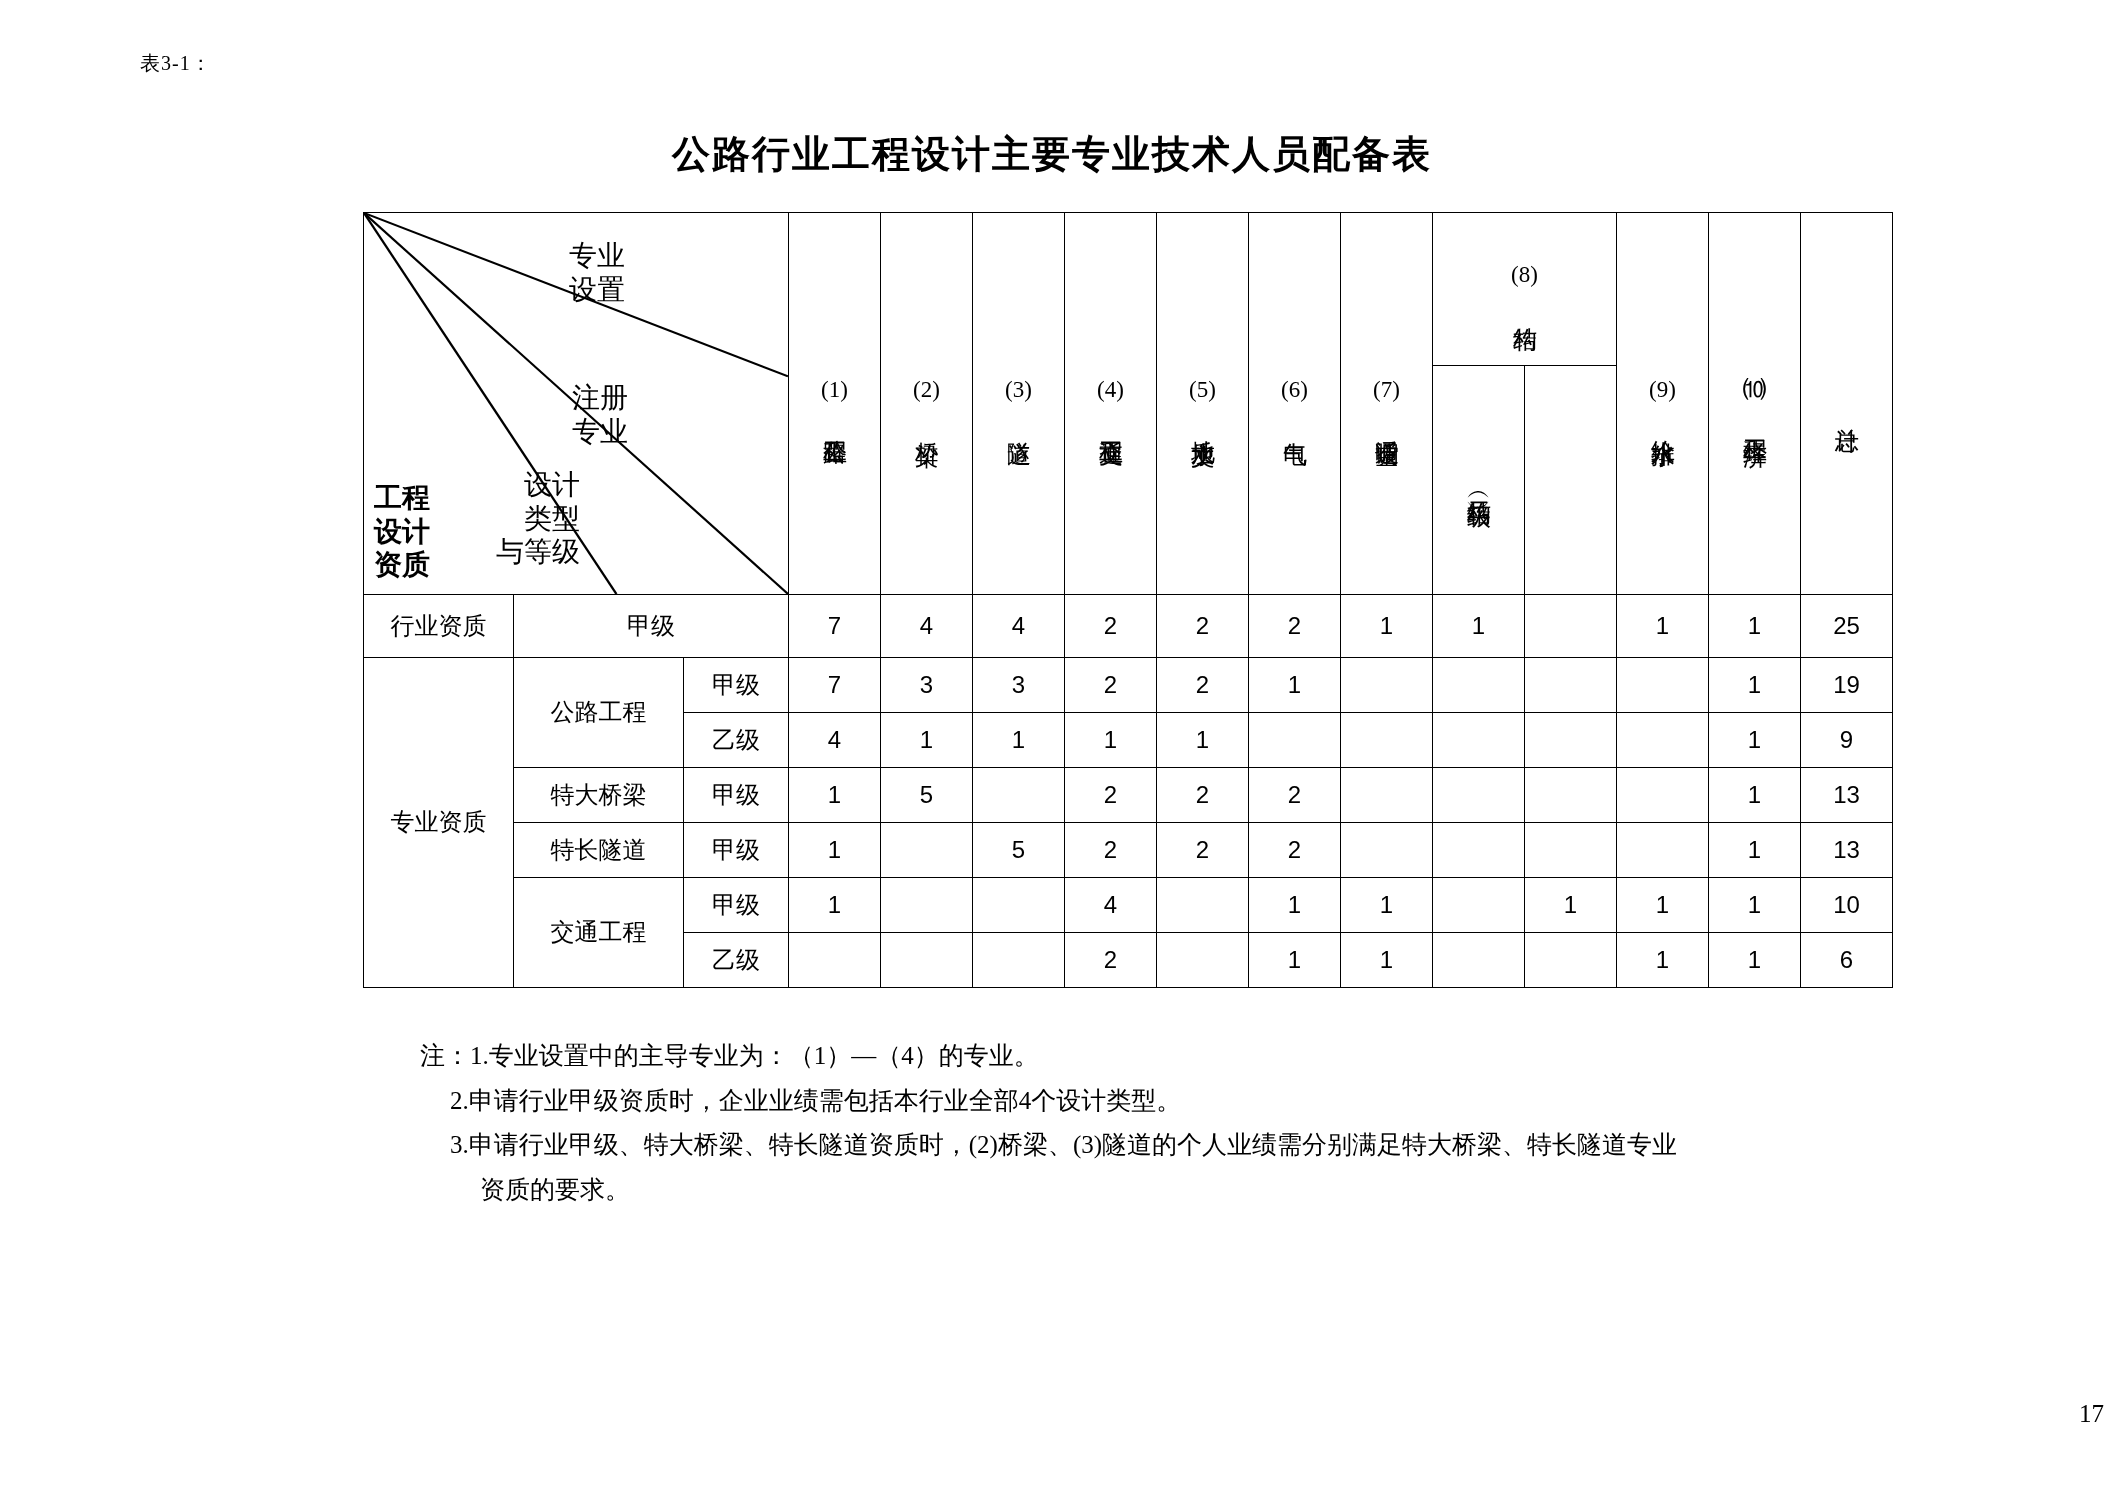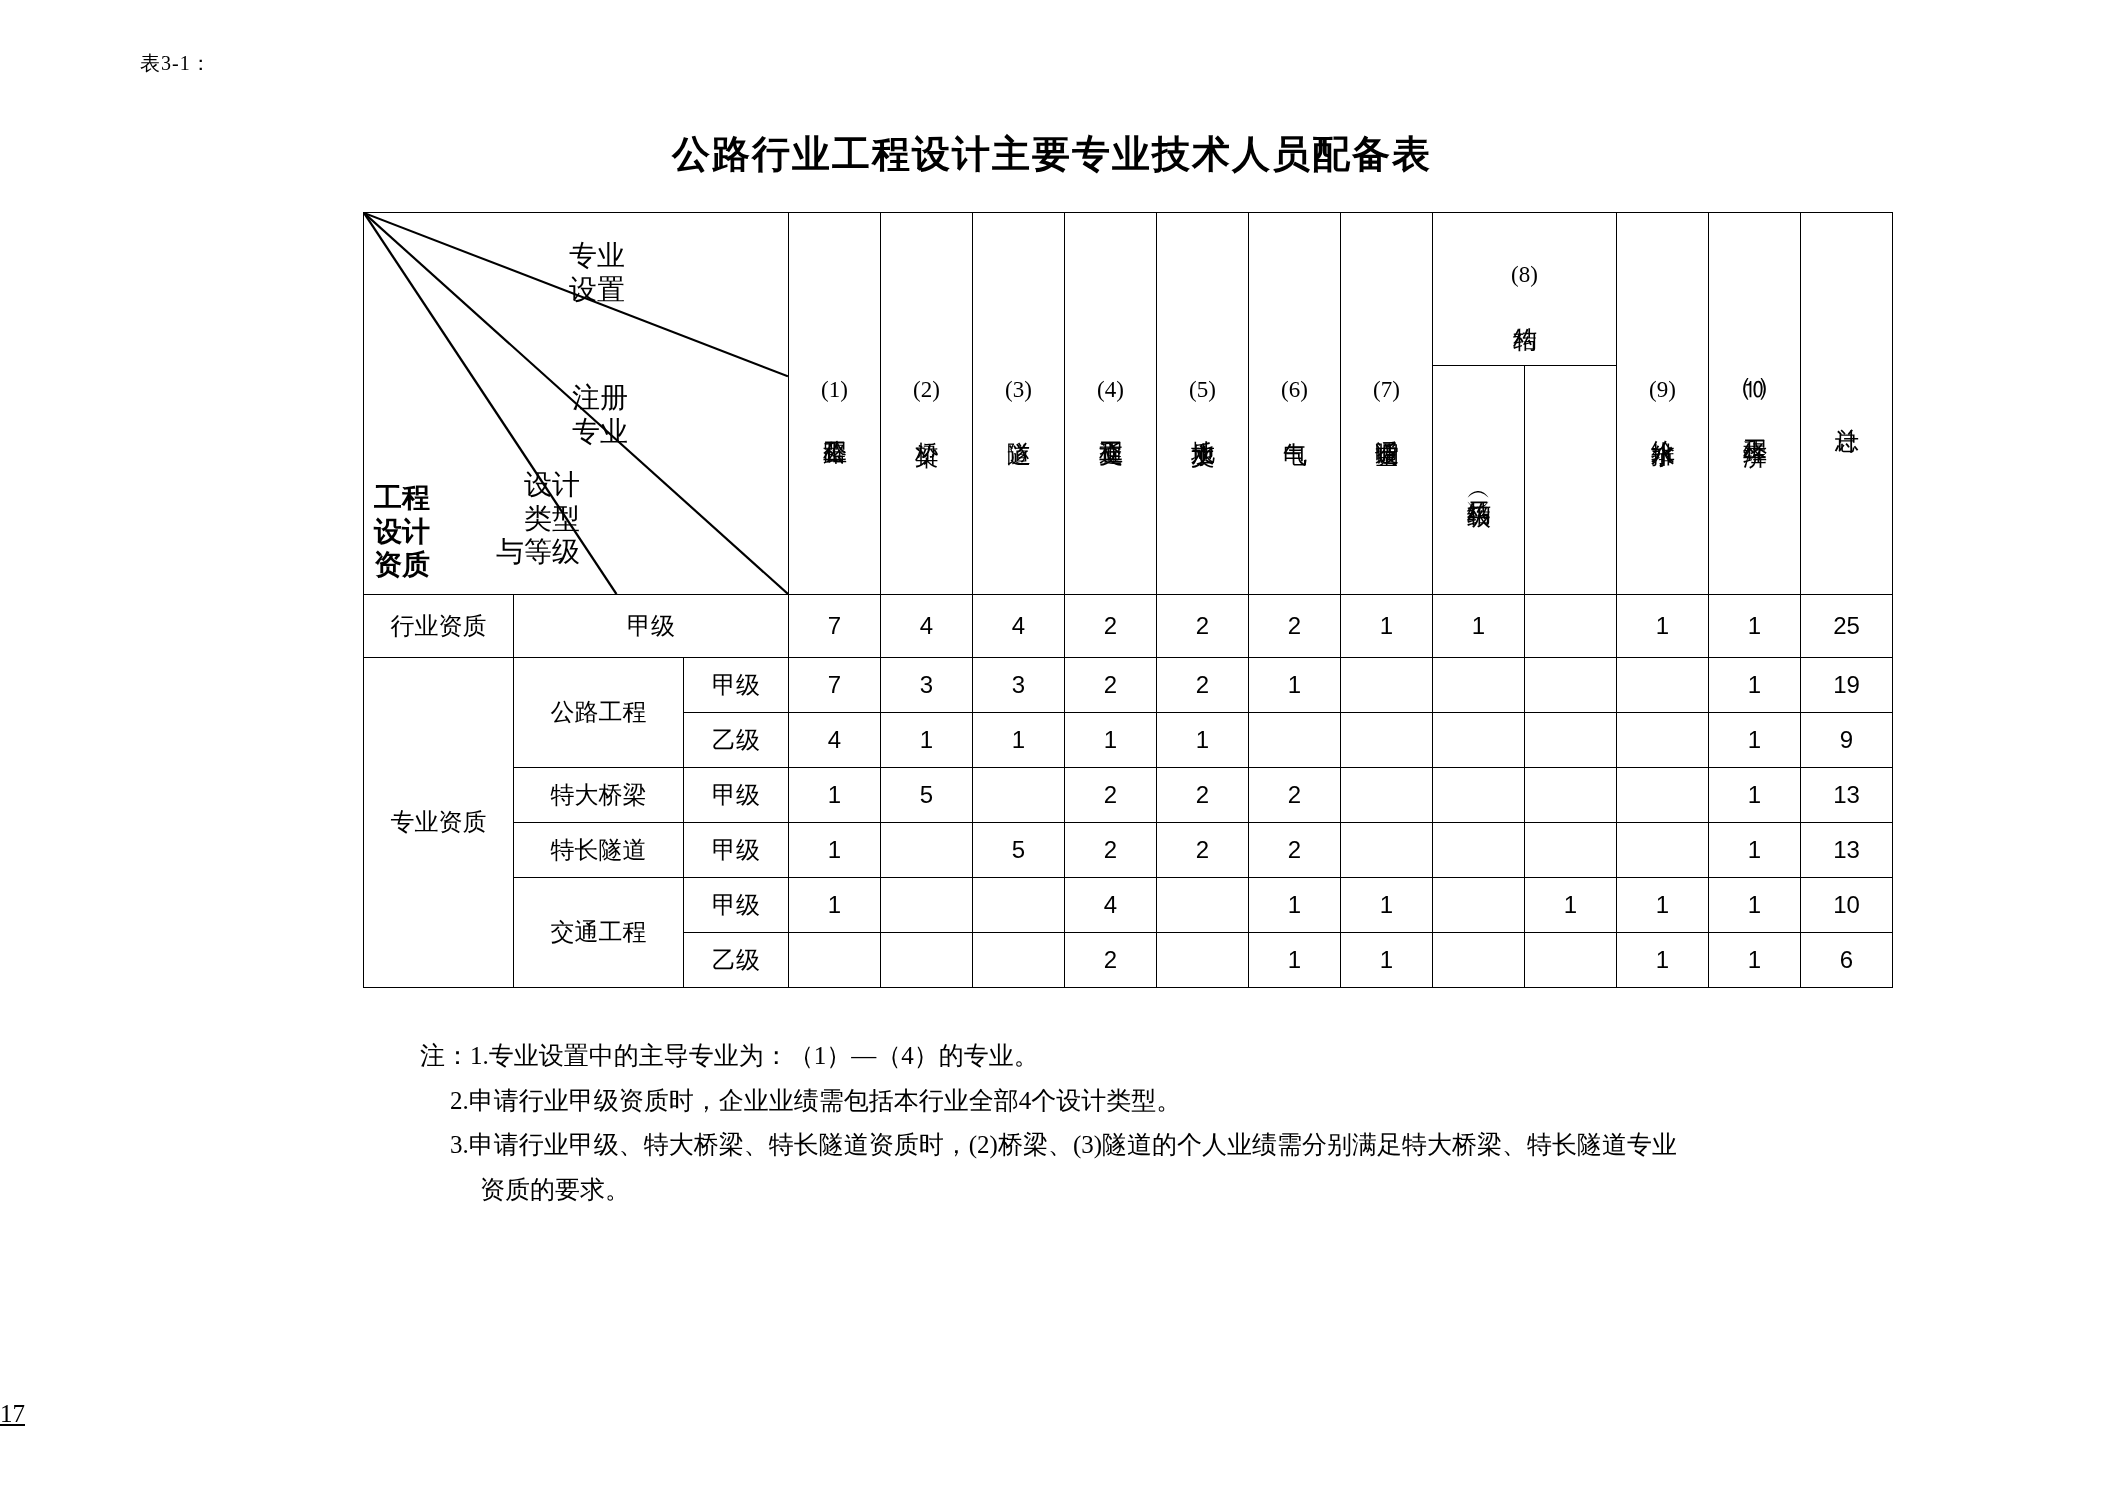--- a/index.html
+++ b/index.html
@@ -63,21 +63,21 @@
     position:absolute;left:420px;top:1000px;
     font-size:25px;line-height:1.62;margin-top:36px;
   }
   .notes .n1{text-indent:0;}
   .notes p{margin:0 0 4px 0;}
   .notes .ind{margin-left:30px;}
   .notes .ind2{margin-left:60px;}
 
   .pagenum{
     position:absolute;left:0;right:0;top:1400px;
-    text-align:left;font-size:25px;text-decoration:underline;
+    text-align:right;font-size:25px;
   }
 </style>
 </head>
 <body>
 
 <div class="page">
 
   <div class="tablabel">表3-1：</div>
 
   <div class="title">公路行业工程设计主要专业技术人员配备表</div>

